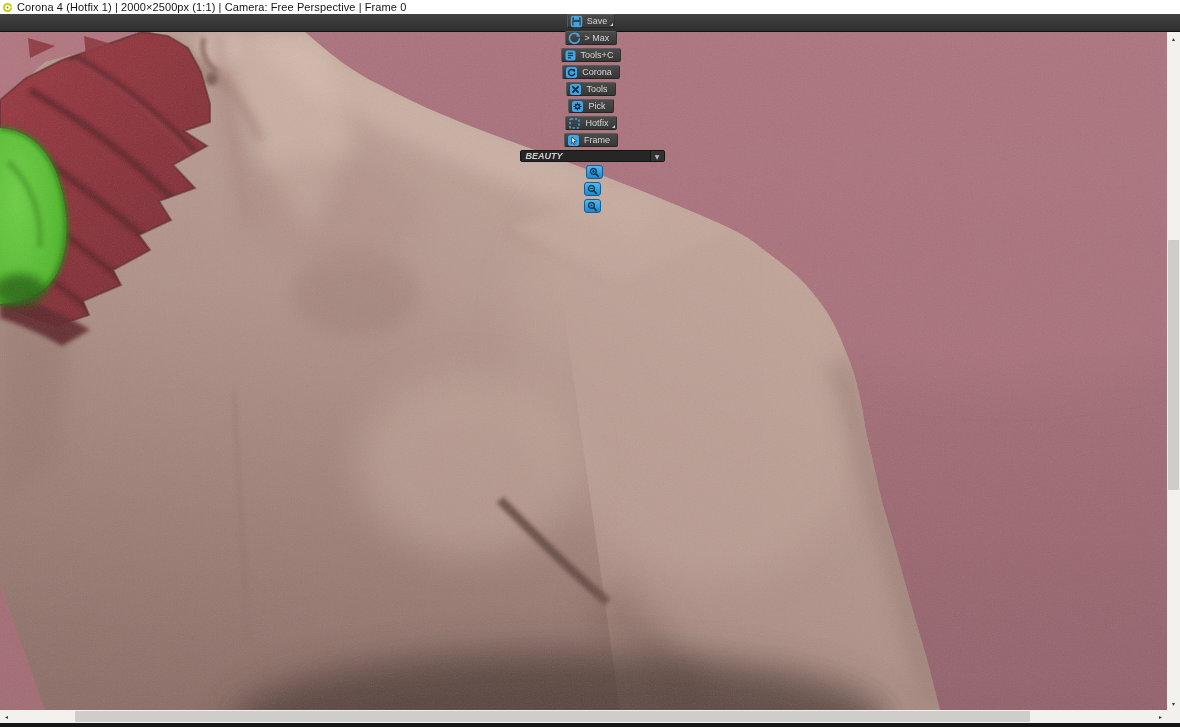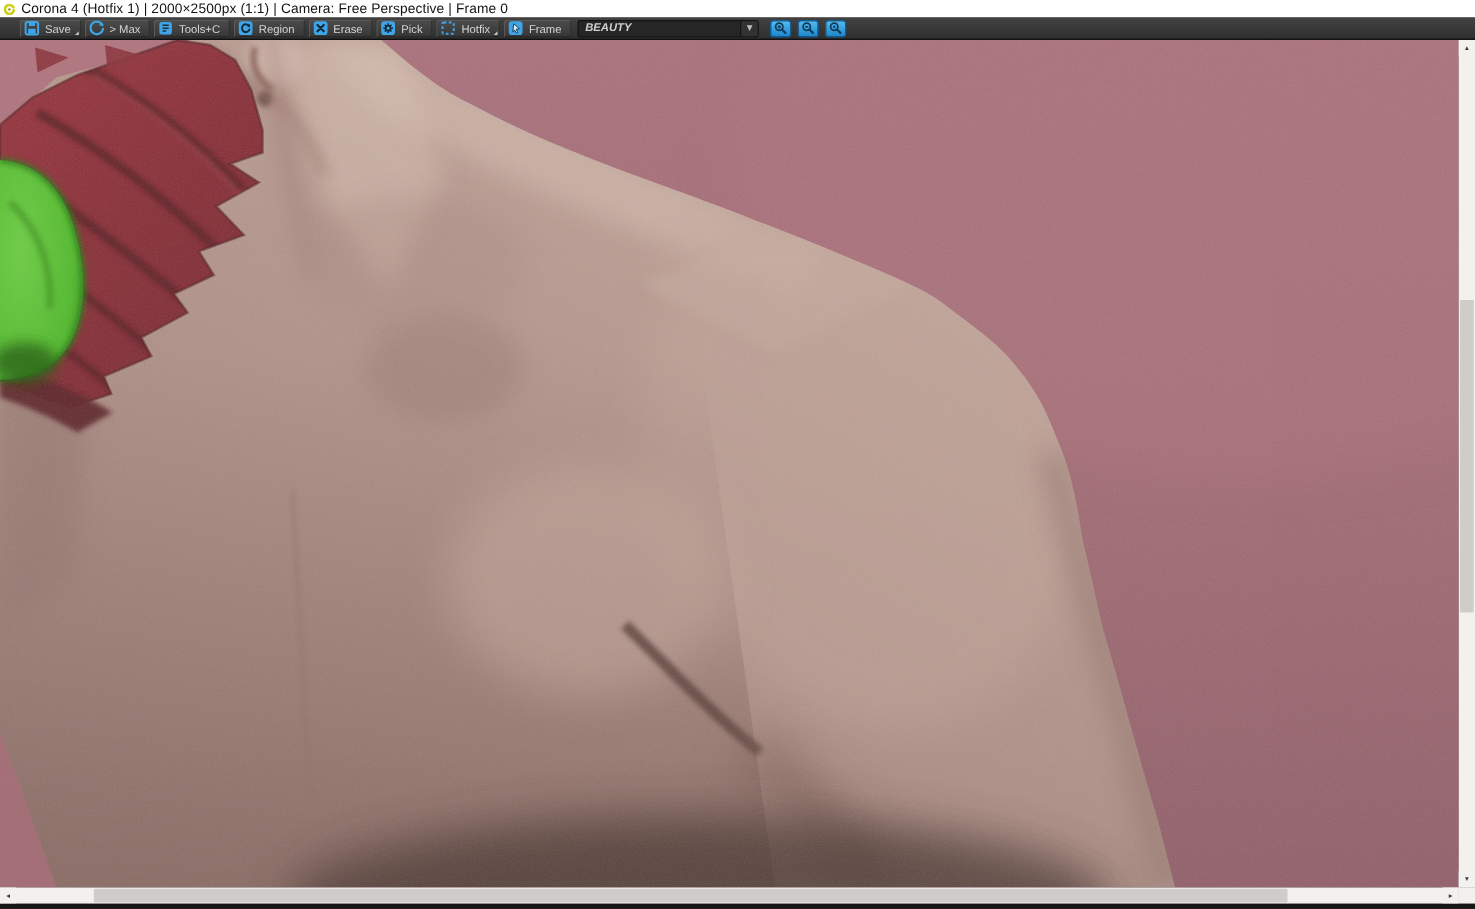--- a/index.html
+++ b/index.html
@@ -8,21 +8,21 @@
 
   
   .titlebar{position:absolute;top:0;left:0;width:100%;height:14px;background:#ffffff;
             display:flex;align-items:center;font-size:11px;color:#141414;z-index:5;}
   .corona-ico{width:9px;height:9px;margin:0 5px 0 3px;flex:0 0 auto;}
   .titlebar .ttl{white-space:nowrap;letter-spacing:.1px;}
 
   
   .toolbar{position:absolute;top:14px;left:0;width:100%;height:18px;box-sizing:border-box;
            background:linear-gradient(#424242,#2f2f2f);border-bottom:1px solid #111;
-           display:flex;align-items:center;gap:3px;padding-left:16px;z-index:5;}
+           display:flex;align-items:center;gap:3px;padding-left:2px;z-index:5;flex-direction:column;}
   .tbtn{height:14px;display:inline-flex;align-items:center;gap:4px;padding:0 7px 0 2px;
         background:linear-gradient(#4a4a4a,#373737);border:1px solid #5a5a5a;
         border-bottom-color:#242424;border-right-color:#303030;border-radius:2px;
         color:#d6d6d6;font-size:9px;position:relative;cursor:default;box-sizing:border-box;}
   .tbtn .ico{width:13px;height:13px;display:block;flex:0 0 auto;}
   .menu-corner{position:absolute;right:1px;bottom:1px;width:0;height:0;
                border-left:3px solid transparent;border-bottom:3px solid #c9c9c9;}
   .dropdown{height:14px;width:145px;margin-left:2px;background:#262626;border:1px solid #141414;
             border-radius:2px;display:flex;align-items:flex-start;color:#cfcfcf;
             font-style:italic;font-weight:bold;font-size:9px;box-sizing:border-box;}
@@ -90,29 +90,29 @@
     </svg>
     <span>Tools+C</span>
   </div>
 
   <div class="tbtn">
     <svg class="ico" viewBox="0 0 13 13">
       <rect x="1" y="1" width="11" height="11" rx="2.5" fill="#3fa5e6"></rect>
       <path d="M9.4 5 A3.1 3.1 0 1 0 9.6 7.6" fill="none" stroke="#15293a" stroke-width="1.5" stroke-linecap="round"></path>
       <path d="M9.8 2.8 L9.8 5.4 L7.3 5 Z" fill="#15293a"></path>
     </svg>
-    <span>Region</span>
+    <span>Corona</span>
   </div>
 
   <div class="tbtn">
     <svg class="ico" viewBox="0 0 13 13">
       <rect x="1" y="1" width="11" height="11" rx="2.5" fill="#3fa5e6"></rect>
       <path d="M4 4 L9 9 M9 4 L4 9" stroke="#15293a" stroke-width="1.8" stroke-linecap="round"></path>
     </svg>
-    <span>Erase</span>
+    <span>Tools</span>
   </div>
 
   <div class="tbtn">
     <svg class="ico" viewBox="0 0 13 13">
       <rect x="1" y="1" width="11" height="11" rx="2.5" fill="#3fa5e6"></rect>
       <circle cx="6.5" cy="6.5" r="2" fill="none" stroke="#15293a" stroke-width="1.4"></circle>
       <path d="M6.5 2.6 V4 M6.5 9 V10.4 M2.6 6.5 H4 M9 6.5 H10.4 M3.8 3.8 L4.8 4.8 M8.2 8.2 L9.2 9.2 M9.2 3.8 L8.2 4.8 M4.8 8.2 L3.8 9.2" stroke="#15293a" stroke-width="1.2"></path>
     </svg>
     <span>Pick</span>
   </div>

